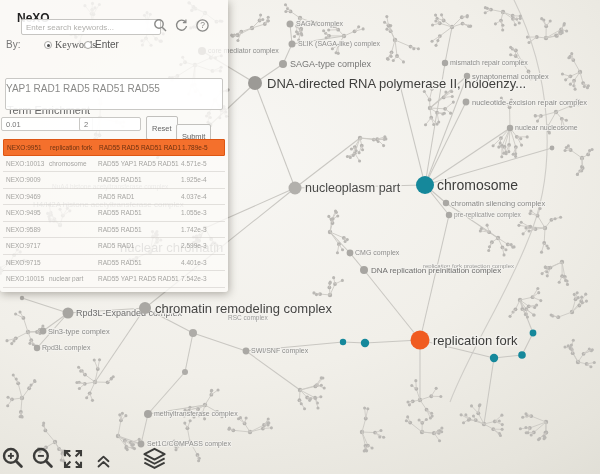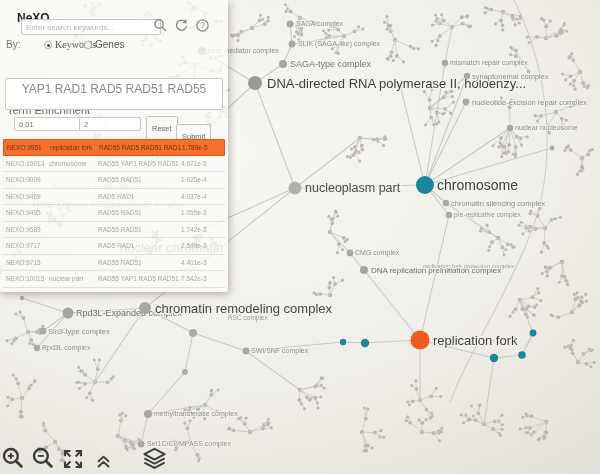--- a/index.html
+++ b/index.html
@@ -23,24 +23,24 @@
   .pico svg{display:block;}
   .by-row{position:absolute;left:6px;top:39px;font-size:10px;color:#777;width:216px;}
   .rgroup{position:absolute;top:0;cursor:pointer;color:#555;}
   .radio{display:inline-block;width:8px;height:8px;border:1px solid #a9a8a5;border-radius:50%;
     background:#fff;vertical-align:-1px;margin-right:3px;position:relative;}
   .radio.on::after{content:"";position:absolute;left:1.5px;top:1.5px;right:1.5px;bottom:1.5px;
     background:#4a4a4a;border-radius:50%;}
   .te-head{position:absolute;left:7px;top:64px;font-size:11px;color:#666;margin-top:40px;}
   .genes-area{position:absolute;left:5px;top:78px;width:218px;height:32px;resize:none;
     border:1px solid #c9c8c5;border-radius:2px;background:rgba(255,255,255,.9);
-    font-size:12px;color:#8a8a88;padding:3px 0;outline:none;font-family:inherit;line-height:1.3;text-align:center;}
+    font-size:10px;color:#8a8a88;padding:3px 0;outline:none;font-family:inherit;line-height:1.3;}
   .pin{position:absolute;top:117px;height:14px;border:1px solid #c9c8c5;border-radius:2px;
     background:rgba(255,255,255,.9);font-size:7.5px;color:#777;padding:0 4px;outline:none;font-family:inherit;}
-  .pv{left:14px;width:92px;} .mg{left:79px;width:62px;}
+  .pv{left:1px;width:92px;} .mg{left:79px;width:62px;}
   .pbtn{position:absolute;top:116px;height:24px;border:1px solid #c1c0bd;border-radius:2px;
     background:rgba(251,251,250,.95);font-size:7.5px;color:#666;padding:0 5px;font-family:inherit;cursor:pointer;}
   .reset{left:146px;} .submit{left:176px;margin-top:8px;}
   .results{position:absolute;left:3px;top:139px;width:222px;}
   .trow{position:relative;height:16.5px;display:grid;grid-template-columns:43px 49px 83px auto;
     align-items:center;border-bottom:1px solid rgba(205,203,198,.55);
     font-size:6.5px;color:#a6a5a2;padding:0 3px;cursor:pointer;}
   .trow .c{overflow:hidden;white-space:nowrap;}
   .trow.sel{background:#f4702c;border:1px solid #dd5614;border-radius:1px;color:#6e3210;}
 
@@ -1776,21 +1776,21 @@
         <text x="8.5" y="11.4" font-size="8.5" fill="#8a8a88" text-anchor="middle" font-family="Liberation Sans, sans-serif">?</text>
       </svg>
     </span>
 
     <div class="by-row">
       <span>By:</span>
       <label class="rgroup" style="left:38px;font-family:Liberation Serif, serif;">
         <span class="radio on"></span><span>Keywords</span>
       </label>
       <label class="rgroup" style="left:78px;">
-        <span class="radio"></span><span>Genes</span>
+        <span class="radio"></span><span>Enter</span>
       </label>
     </div>
 
     <div class="te-head">Term Enrichment</div>
 
     <textarea class="genes-area" style="">YAP1 RAD1 RAD5 RAD51 RAD55</textarea>
 
     <input class="pin pv" value="0.01" style="">
     <input class="pin mg" value="2" style="">
     <button class="pbtn reset">Reset</button>

